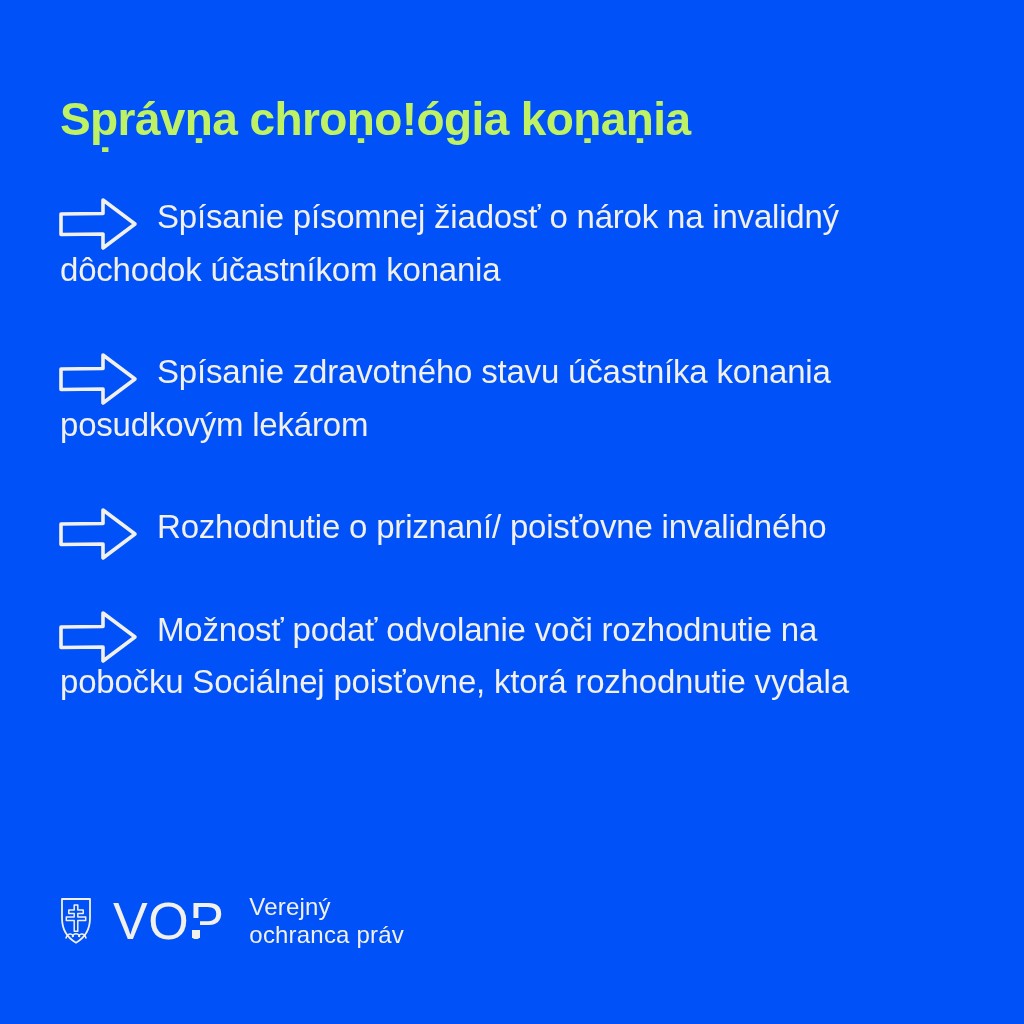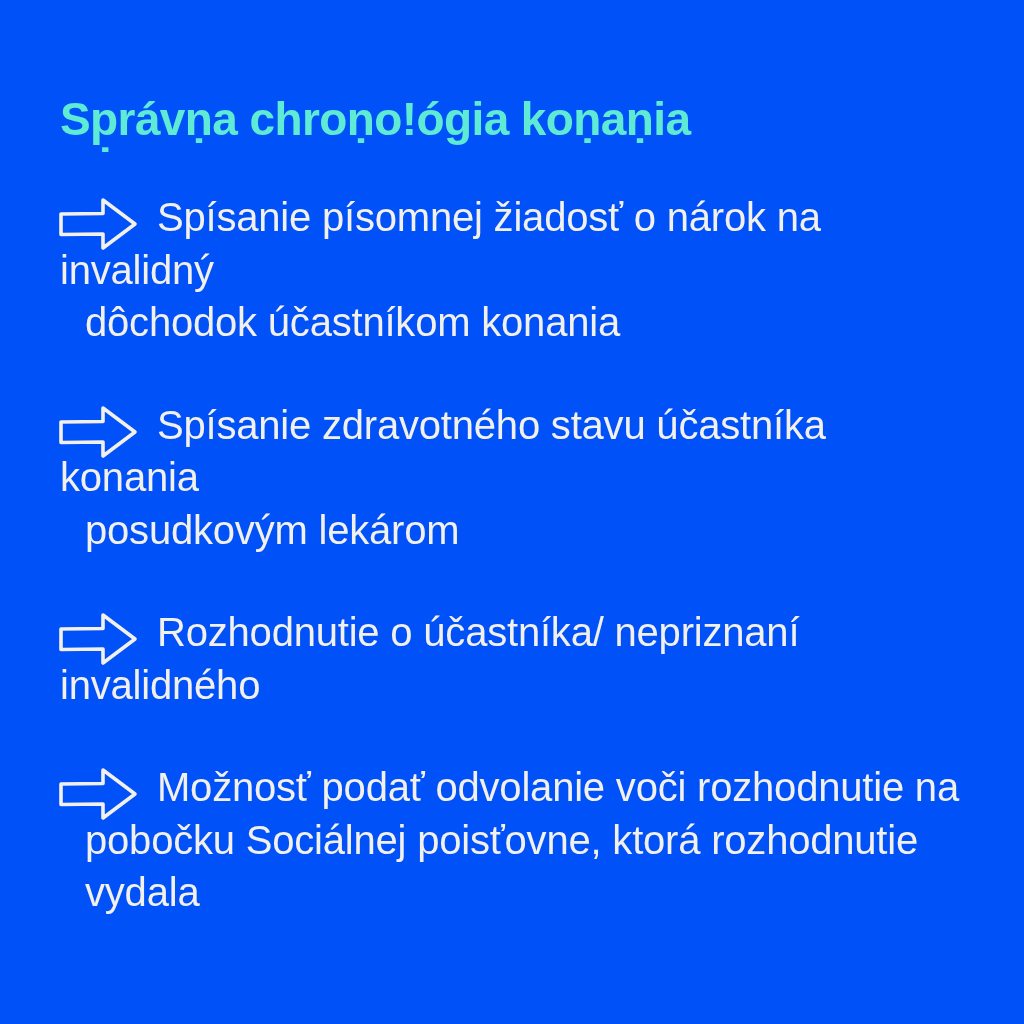--- a/index.html
+++ b/index.html
@@ -12,41 +12,41 @@
     padding: 0 58px 0 60px;
     overflow: hidden;
     font-family: "Liberation Sans", "DejaVu Sans", sans-serif;
     color: #F2F0EB;
   }
   .title {
     margin: 92px 0 0 0;
     font-size: 46px;
     font-weight: 700;
     letter-spacing: -0.6px;
-    color: #5eead4;
+    color: #bef264;
   }
   .items { margin-top: 45px; }
   .item {
     position: relative;
-    font-size: 40px;
+    font-size: 33px;
     line-height: 52.5px;
     font-weight: 400;
     letter-spacing: -0.2px;
     margin: 0 0 50px 0;
     text-indent: 97px;
   }
   .arrow-icon {
     position: absolute;
     left: -2px;
     top: 6px;
     width: 80px;
     height: 54px;
   }
   .arrow-icon svg { display: block; }
-  .line2 { display: block; text-indent: 0; margin-left: 25px; }
+  .line2 { display: block; text-indent: 0; }
 
   .footer {
     position: absolute;
     left: 60px;
     top: 893px;
     display: flex;
     align-items: center;
     gap: 22px;
   }
   .coa { width: 32px; height: 48px; }
@@ -114,29 +114,47 @@
       <span>Spísanie zdravotného stavu účastníka konania</span>
       <span class="line2">posudkovým lekárom</span>
     </p>
 
     <p class="item">
       <span class="arrow-icon">
         <svg width="80" height="54" viewBox="0 0 80 54" xmlns="http://www.w3.org/2000/svg">
           <path d="M3 17 L45 16.5 L45 3 L77 27 L45 51 L45 37 L3 37.5 Z" fill="none" stroke="#F2F0EB" stroke-width="3.6" stroke-linejoin="round"></path>
         </svg>
       </span>
-      <span>Rozhodnutie o účastníka/ nepriznaní invalidného</span>
+      <span>Rozhodnutie o priznaní/ poisťovne invalidného</span>
     </p>
 
     <p class="item">
       <span class="arrow-icon">
         <svg width="80" height="54" viewBox="0 0 80 54" xmlns="http://www.w3.org/2000/svg">
           <path d="M3 17 L45 16.5 L45 3 L77 27 L45 51 L45 37 L3 37.5 Z" fill="none" stroke="#F2F0EB" stroke-width="3.6" stroke-linejoin="round"></path>
         </svg>
       </span>
       <span>Možnosť podať odvolanie voči rozhodnutie na</span>
       <span class="line2">pobočku Sociálnej poisťovne, ktorá rozhodnutie vydala</span>
     </p>
 
   </div>
 
+  <div class="footer">
+
+    <span class="coa">
+      <svg width="32" height="48" viewBox="0 0 32 48" xmlns="http://www.w3.org/2000/svg">
+        <path d="M2 2 H30 V21 C30 33.5 25 40.5 16 45.7 C7 40.5 2 33.5 2 21 Z" fill="none" stroke="#F2F0EB" stroke-width="1.8" stroke-linejoin="round"></path>
+        <path d="M14.2 8 h3.6 v5 h5.4 v3.6 h-5.4 v3.4 h7.9 v3.6 h-7.9 v10.6 h-3.6 v-10.6 h-7.9 v-3.6 h7.9 v-3.4 h-5.4 v-3.6 h5.4 Z" fill="none" stroke="#F2F0EB" stroke-width="1.5" stroke-linejoin="round"></path>
+        <path d="M6 41 C7.5 36 12.2 36 13.3 39.3 M12.5 39.6 C13.3 35.7 18.7 35.7 19.5 39.6 M18.7 39.3 C19.8 36 24.5 36 26 41" fill="none" stroke="#F2F0EB" stroke-width="1.5" stroke-linecap="round"></path>
+      </svg>
+    </span>
+
+    <div class="vop"><span>VO</span><span class="p-broken">P</span></div>
+
+    <div class="org">
+      <span>Verejný</span>
+      <span>ochranca práv</span>
+    </div>
+
+  </div>
 
 </div>
 
 </body></html>

